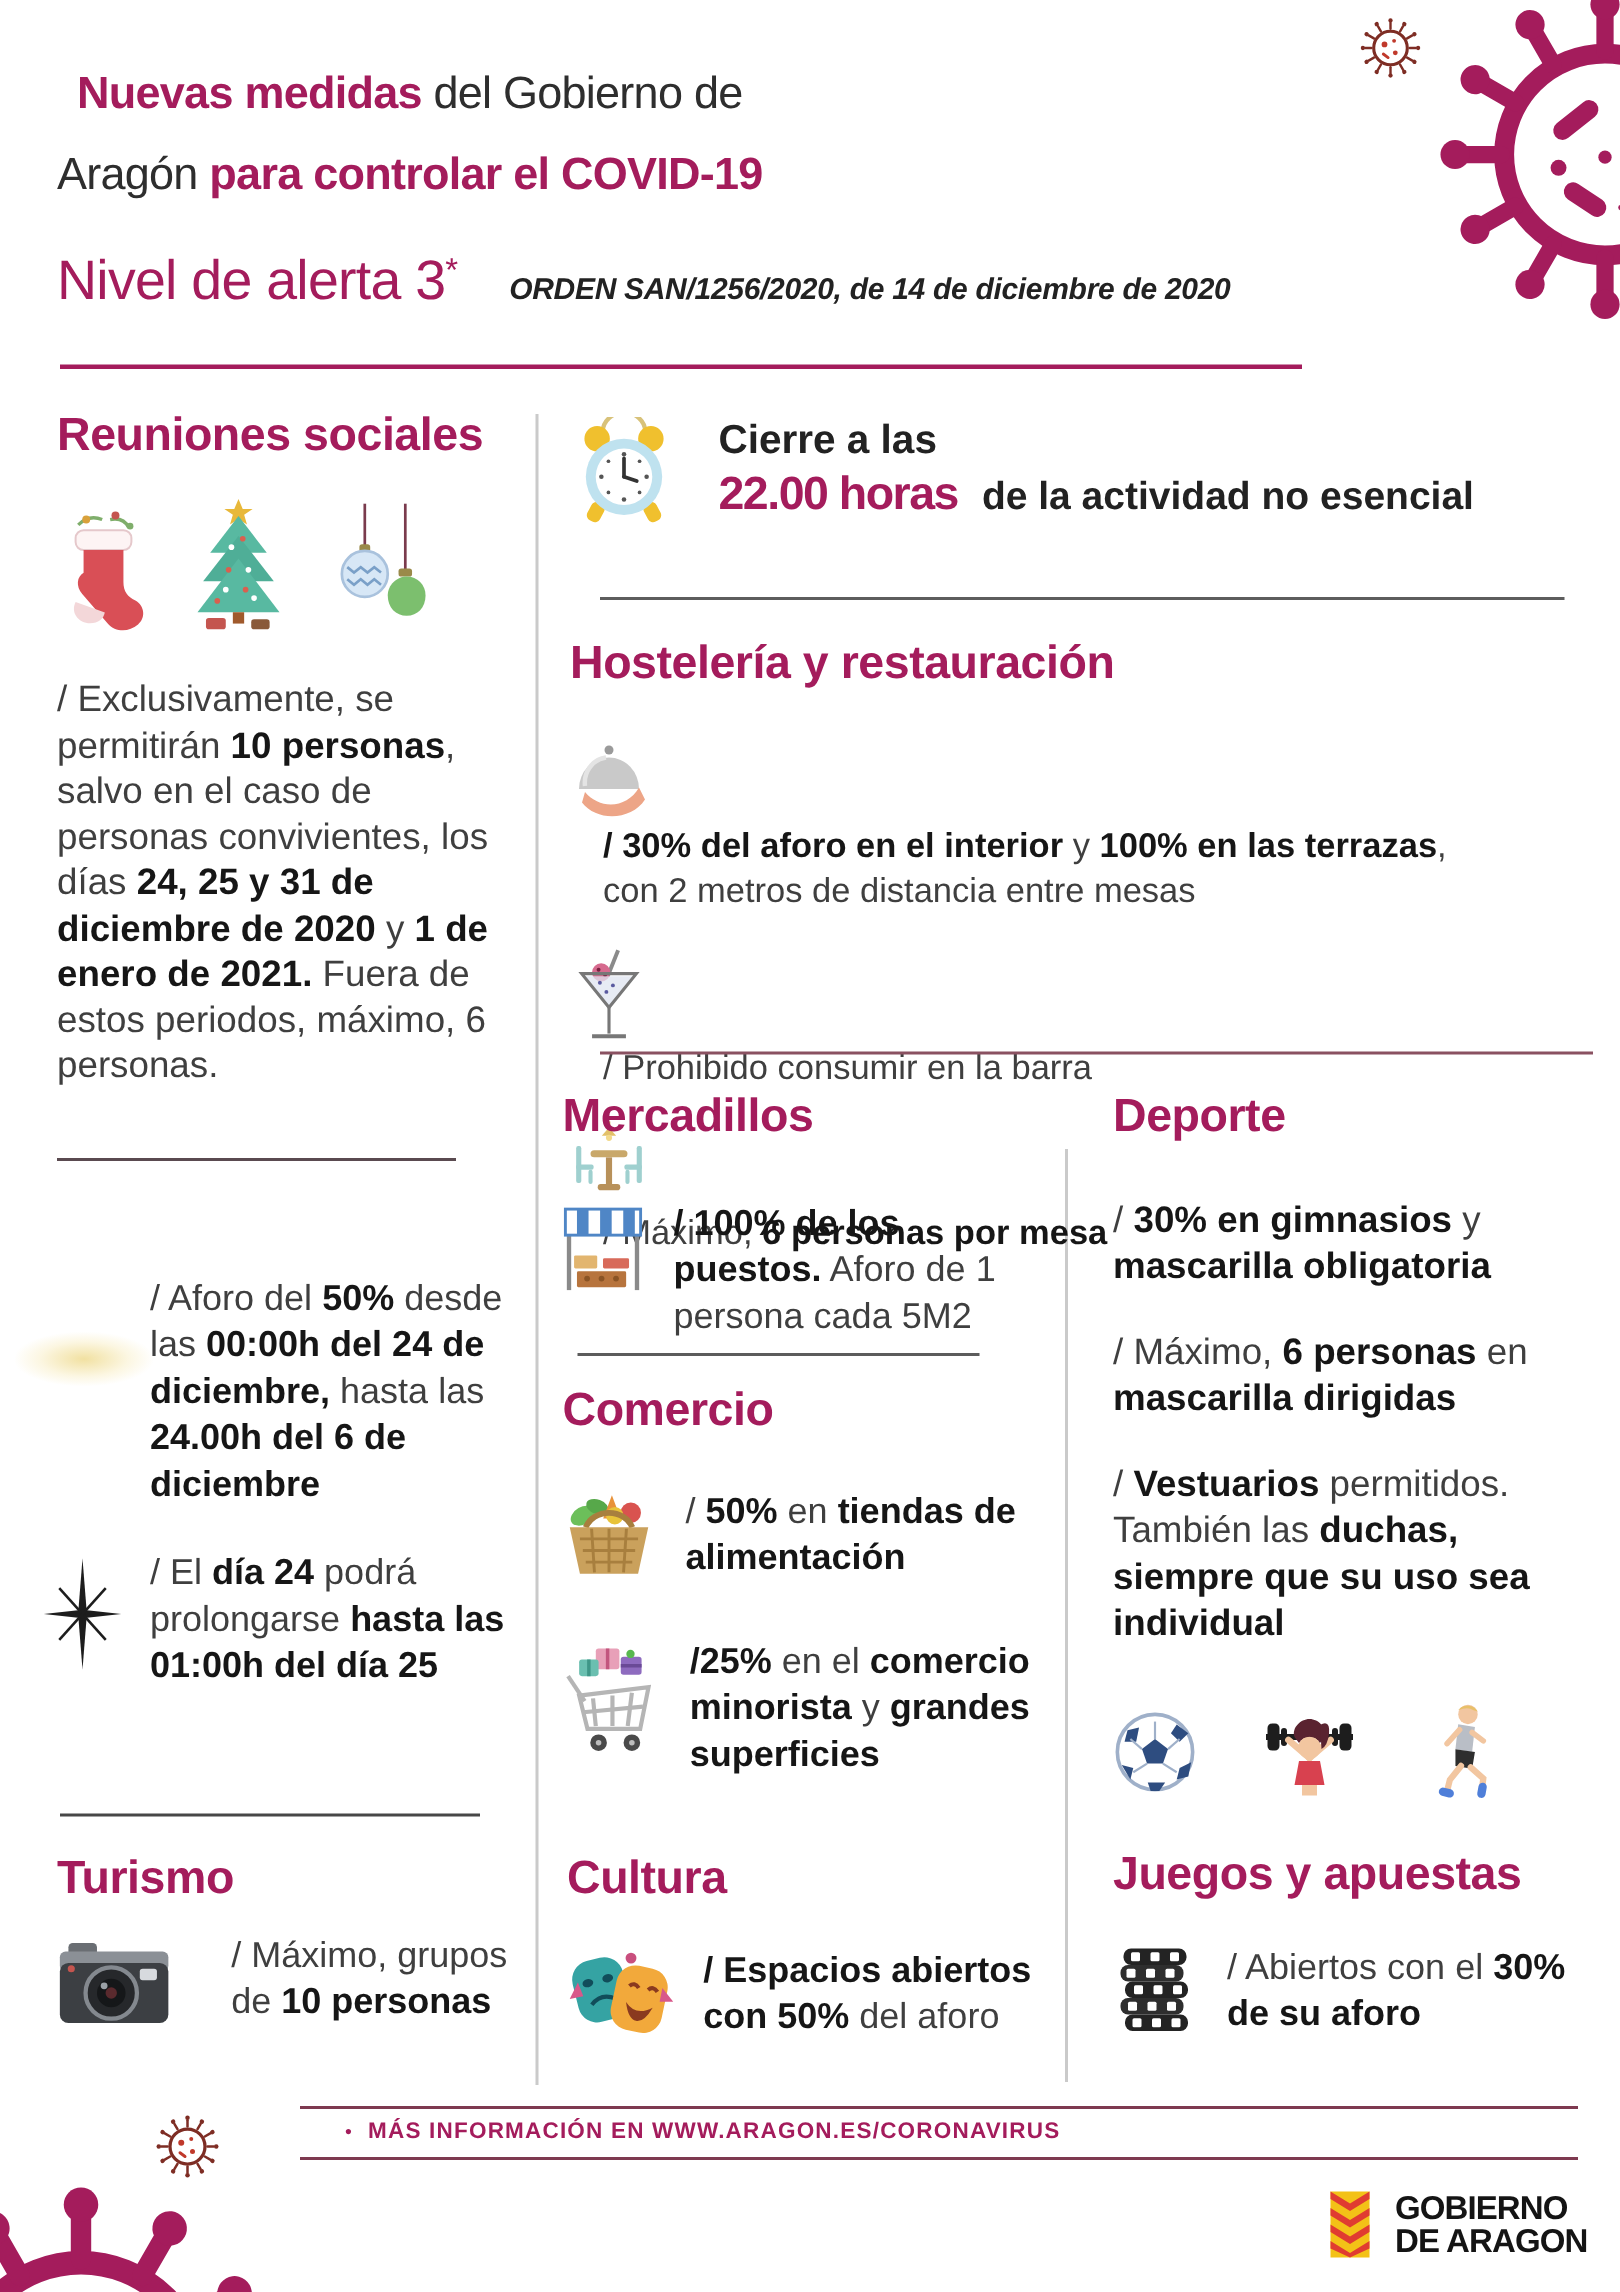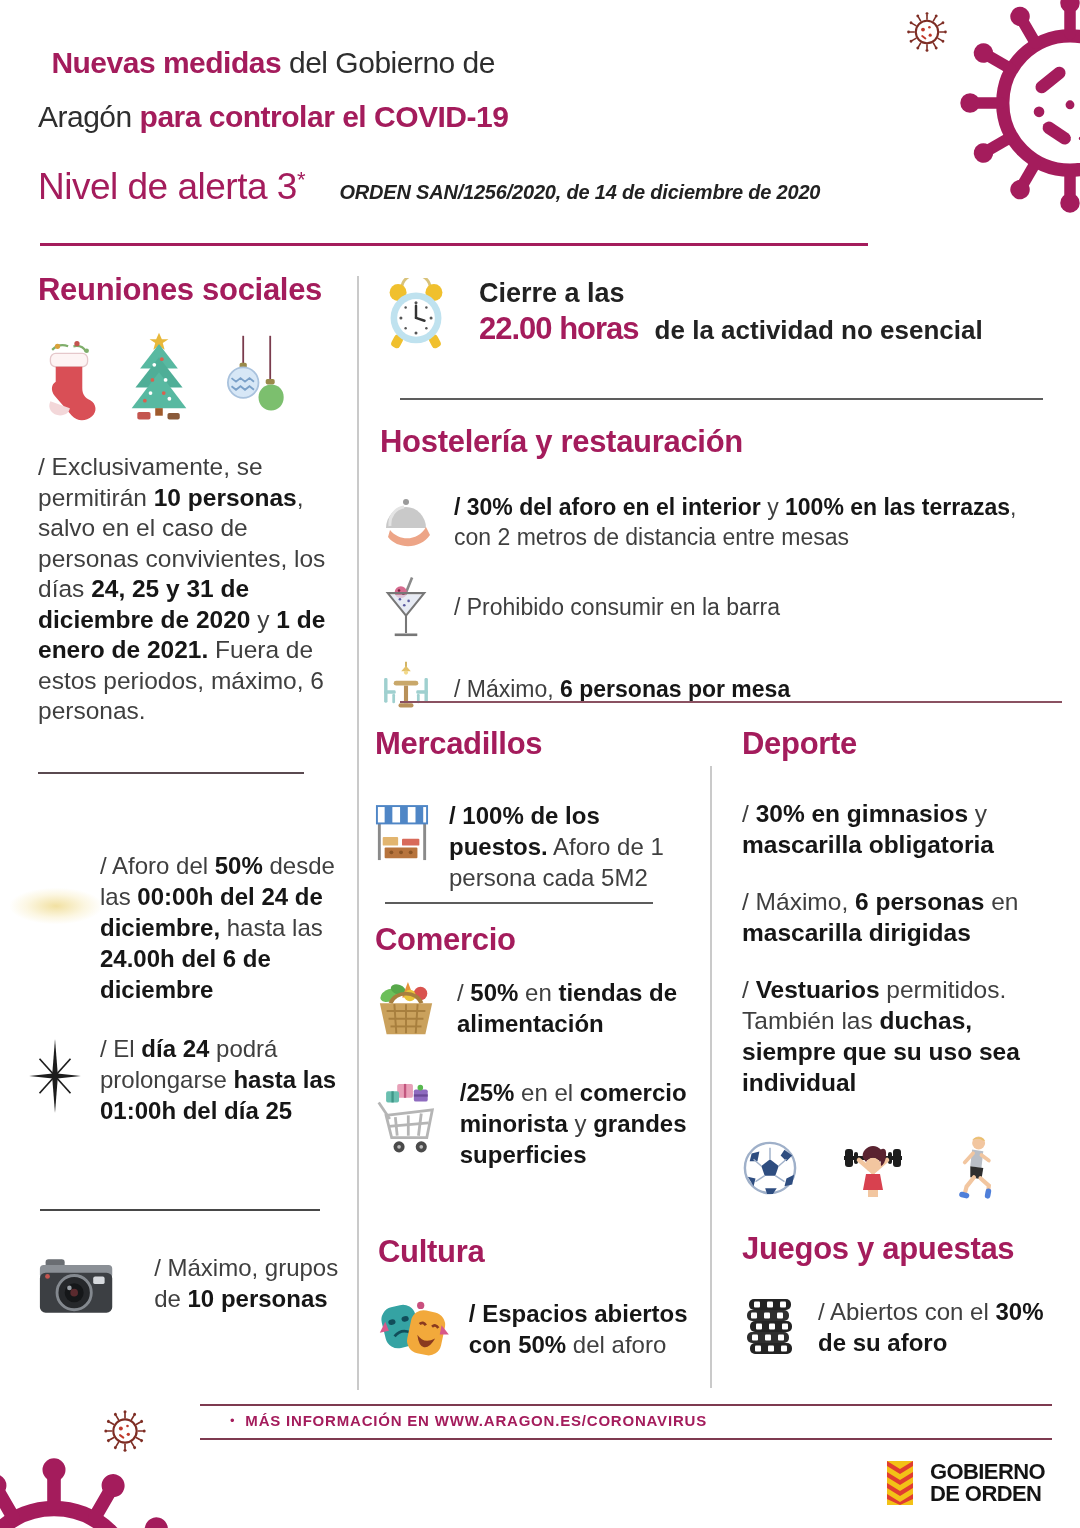--- a/index.html
+++ b/index.html
@@ -47,32 +47,32 @@
   
   .closing{position:absolute;left:383px;top:278px;display:flex;}
   .closing-text{margin-left:30px;}
   .closing-intro{font-size:27px;font-weight:700;color:#222;}
   .closing-line2{margin-top:2px;display:flex;align-items:baseline;}
   .time-big{font-size:31px;font-weight:700;color:var(--magenta);letter-spacing:-1px;}
   .time-scope{font-size:26px;font-weight:700;color:#222;margin-left:16px;}
   .div-right1{left:400px;top:398px;width:643px;background:#5d5d5d;}
 
   .sec-hosteleria{position:absolute;left:380px;top:424px;width:682px;}
-  .host-item{display:flex;align-items:center;}
+  .host-item{display:flex;align-items:flex-start;flex-direction:column;}
   .host-icon{width:52px;flex:0 0 52px;display:flex;justify-content:center;}
   .host-text{margin-left:22px;font-size:23px;line-height:30px;width:592px;}
   .hi1{margin-top:32px;} .hi2{margin-top:22px;} .hi3{margin-top:18px;}
   .div-right2{left:400px;top:701px;width:662px;background:#8a5161;}
 
   
   .sec-mercadillos{position:absolute;left:375px;top:726px;width:328px;}
   .sec-mercadillos .item{margin-top:38px;}
   .div-mid{left:385px;top:902px;width:268px;background:#5c5c5c;}
   .sec-comercio{position:absolute;left:375px;top:922px;width:332px;}
-  .sec-comercio .it1{margin-top:19px;}
+  .sec-comercio .it1{margin-top:34px;}
   .sec-comercio .it2{margin-top:36px;}
   .vdiv1{left:357px;top:276px;height:1114px;}
   .vdiv2{left:710px;top:766px;height:622px;}
 
   
   .sec-deporte{position:absolute;left:742px;top:726px;width:324px;}
   .sec-deporte .runtext{margin-top:26px;font-size:24.5px;line-height:31px;}
   .sec-deporte .first{margin-top:36px;}
   .sport-icons{display:flex;align-items:center;gap:42px;margin-top:34px;}
 
@@ -267,20 +267,21 @@
           </g>
         </svg>
       </div>
       <p class="runtext"><span class="run-r">/ El </span><span class="run-b">día 24</span><span class="run-r"> podrá prolongarse </span><span class="run-b">hasta las 01:00h del día 25</span></p>
     </div>
   </section>
 
   <div class="hline div-left2"></div>
 
   <section class="sec-turismo">
+    <div class="sec-title">Turismo</div>
     <div class="item">
       <svg width="80" height="68" viewBox="0 0 80 68">
         <rect x="8" y="6" width="20" height="10" rx="3" fill="#6a6e73"></rect>
         <rect x="2" y="12" width="76" height="14" rx="4" fill="#8b9096"></rect>
         <rect x="2" y="20" width="76" height="42" rx="6" fill="#3c3f43"></rect>
         <rect x="58" y="24" width="12" height="8" rx="2" fill="#d7dade"></rect>
         <circle cx="38" cy="41" r="18" fill="#26282b" stroke="#84898f" stroke-width="3"></circle>
         <circle cx="38" cy="41" r="10" fill="#151719"></circle>
         <circle cx="38" cy="41" r="4" fill="#5a2a2e"></circle>
         <circle cx="33" cy="36" r="2.4" fill="#9aa0a6"></circle>
@@ -605,17 +606,17 @@
       <rect x="4" y="1" width="26" height="44" fill="#f3c117"></rect>
       <g fill="#e03c31">
         <polygon points="4,1 17,9 30,1 30,6 17,14 4,6"></polygon>
         <polygon points="4,12 17,20 30,12 30,17 17,25 4,17"></polygon>
         <polygon points="4,23 17,31 30,23 30,28 17,36 4,28"></polygon>
         <polygon points="4,34 17,42 30,34 30,39 17,45 4,39"></polygon>
       </g>
     </svg>
     <div class="logo-text">
       <div>GOBIERNO</div>
-      <div>DE ORDEN</div>
+      <div>DE ARAGON</div>
     </div>
   </div>
 
 </div>
 
 </body></html>

